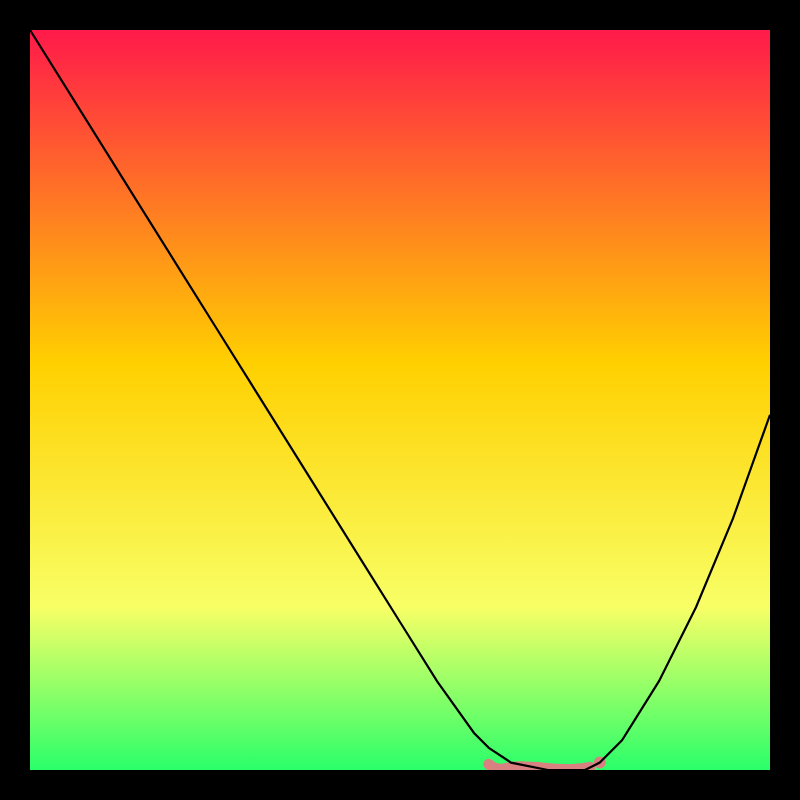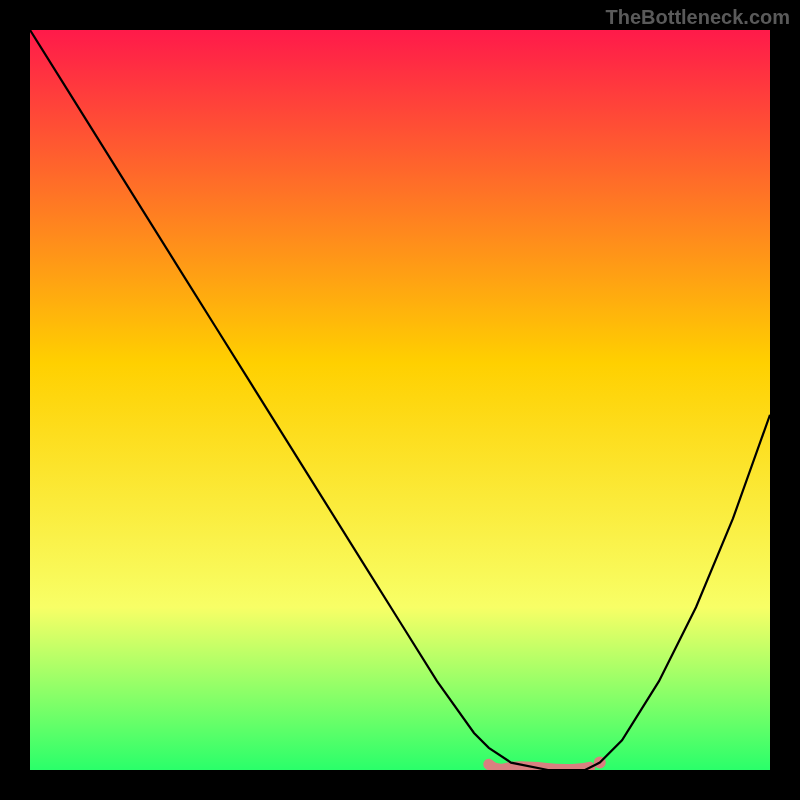--- a/index.html
+++ b/index.html
@@ -48,21 +48,20 @@
     left: 0;
     top: 0;
     width: 100%;
     height: 100%;
   }
 </style>
 </head>
 <body>
 
 <div class="chart-container">
-  <div class="watermark">TheBottleneck.com</div>
 
   <div class="plot-area">
     <svg class="gradient-bg" viewBox="0 0 740 740" preserveAspectRatio="none">
       <defs>
         <linearGradient id="bg-grad" x1="0" y1="0" x2="0" y2="1">
           <stop id="g0" offset="0%" stop-color="#ff1a4a"></stop>
           <stop id="g1" offset="45%" stop-color="#ffd000"></stop>
           <stop id="g2" offset="78%" stop-color="#f8ff66"></stop>
           <stop id="g3" offset="100%" stop-color="#2aff6a"></stop>
         </linearGradient>

